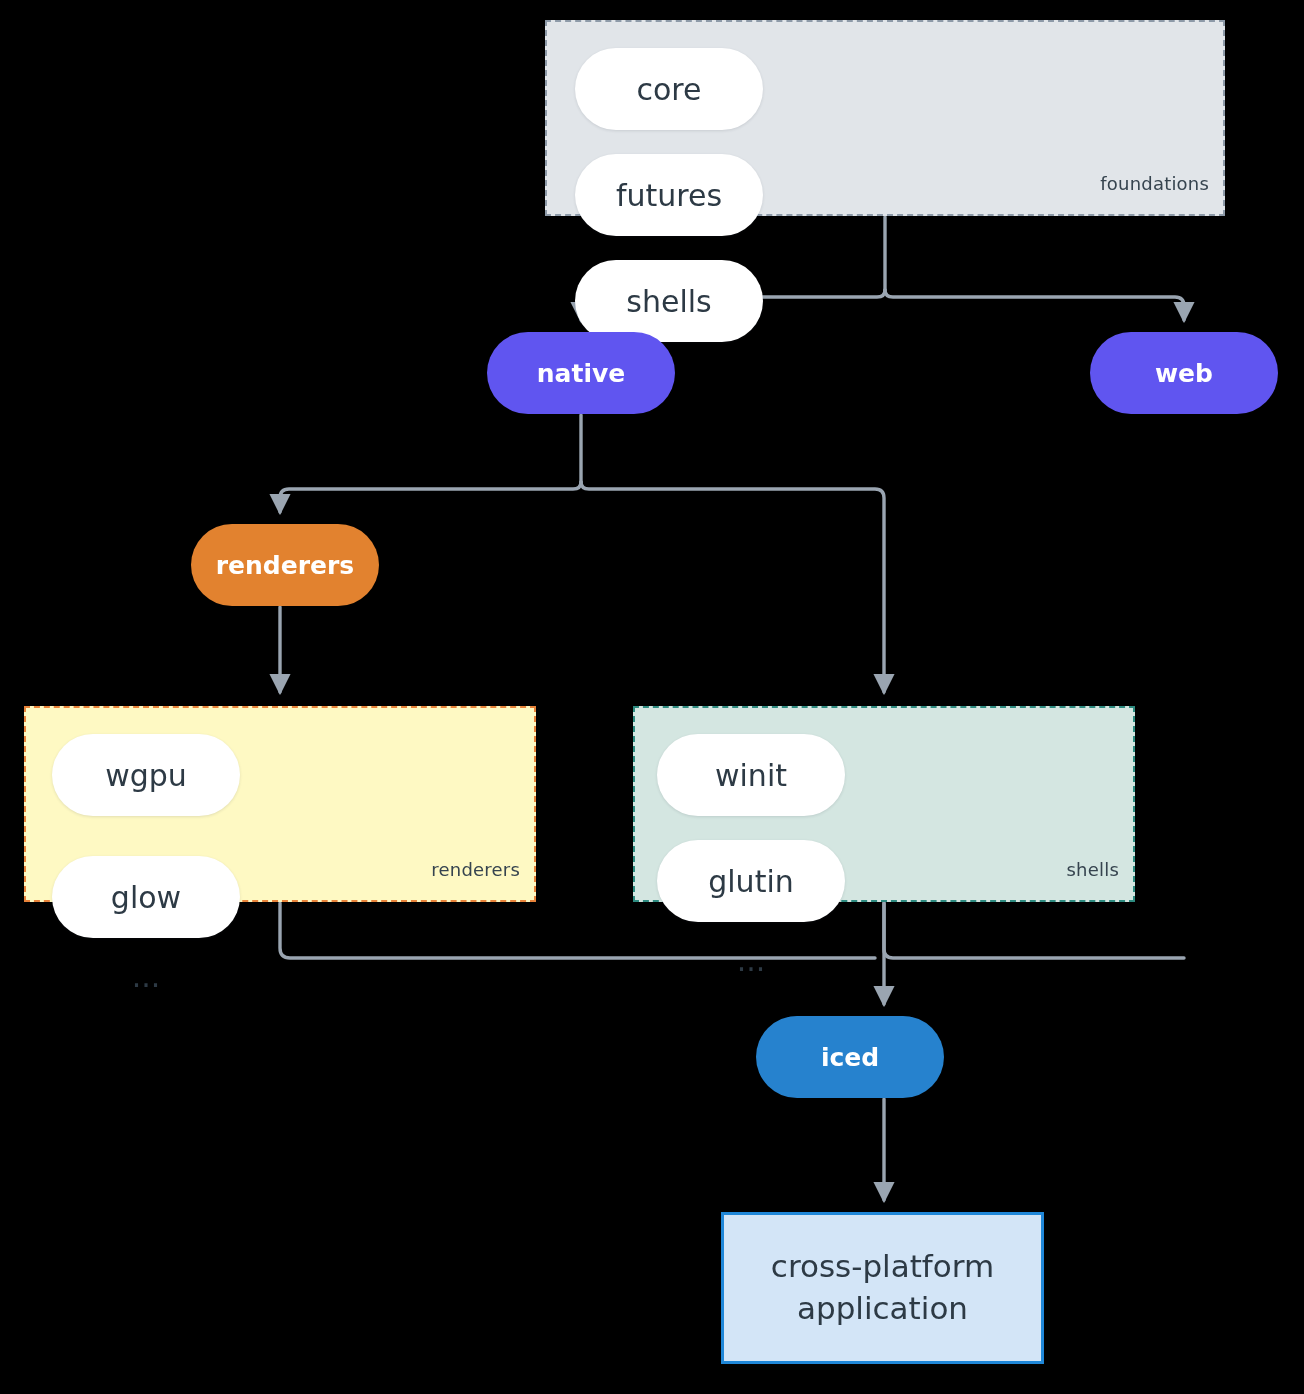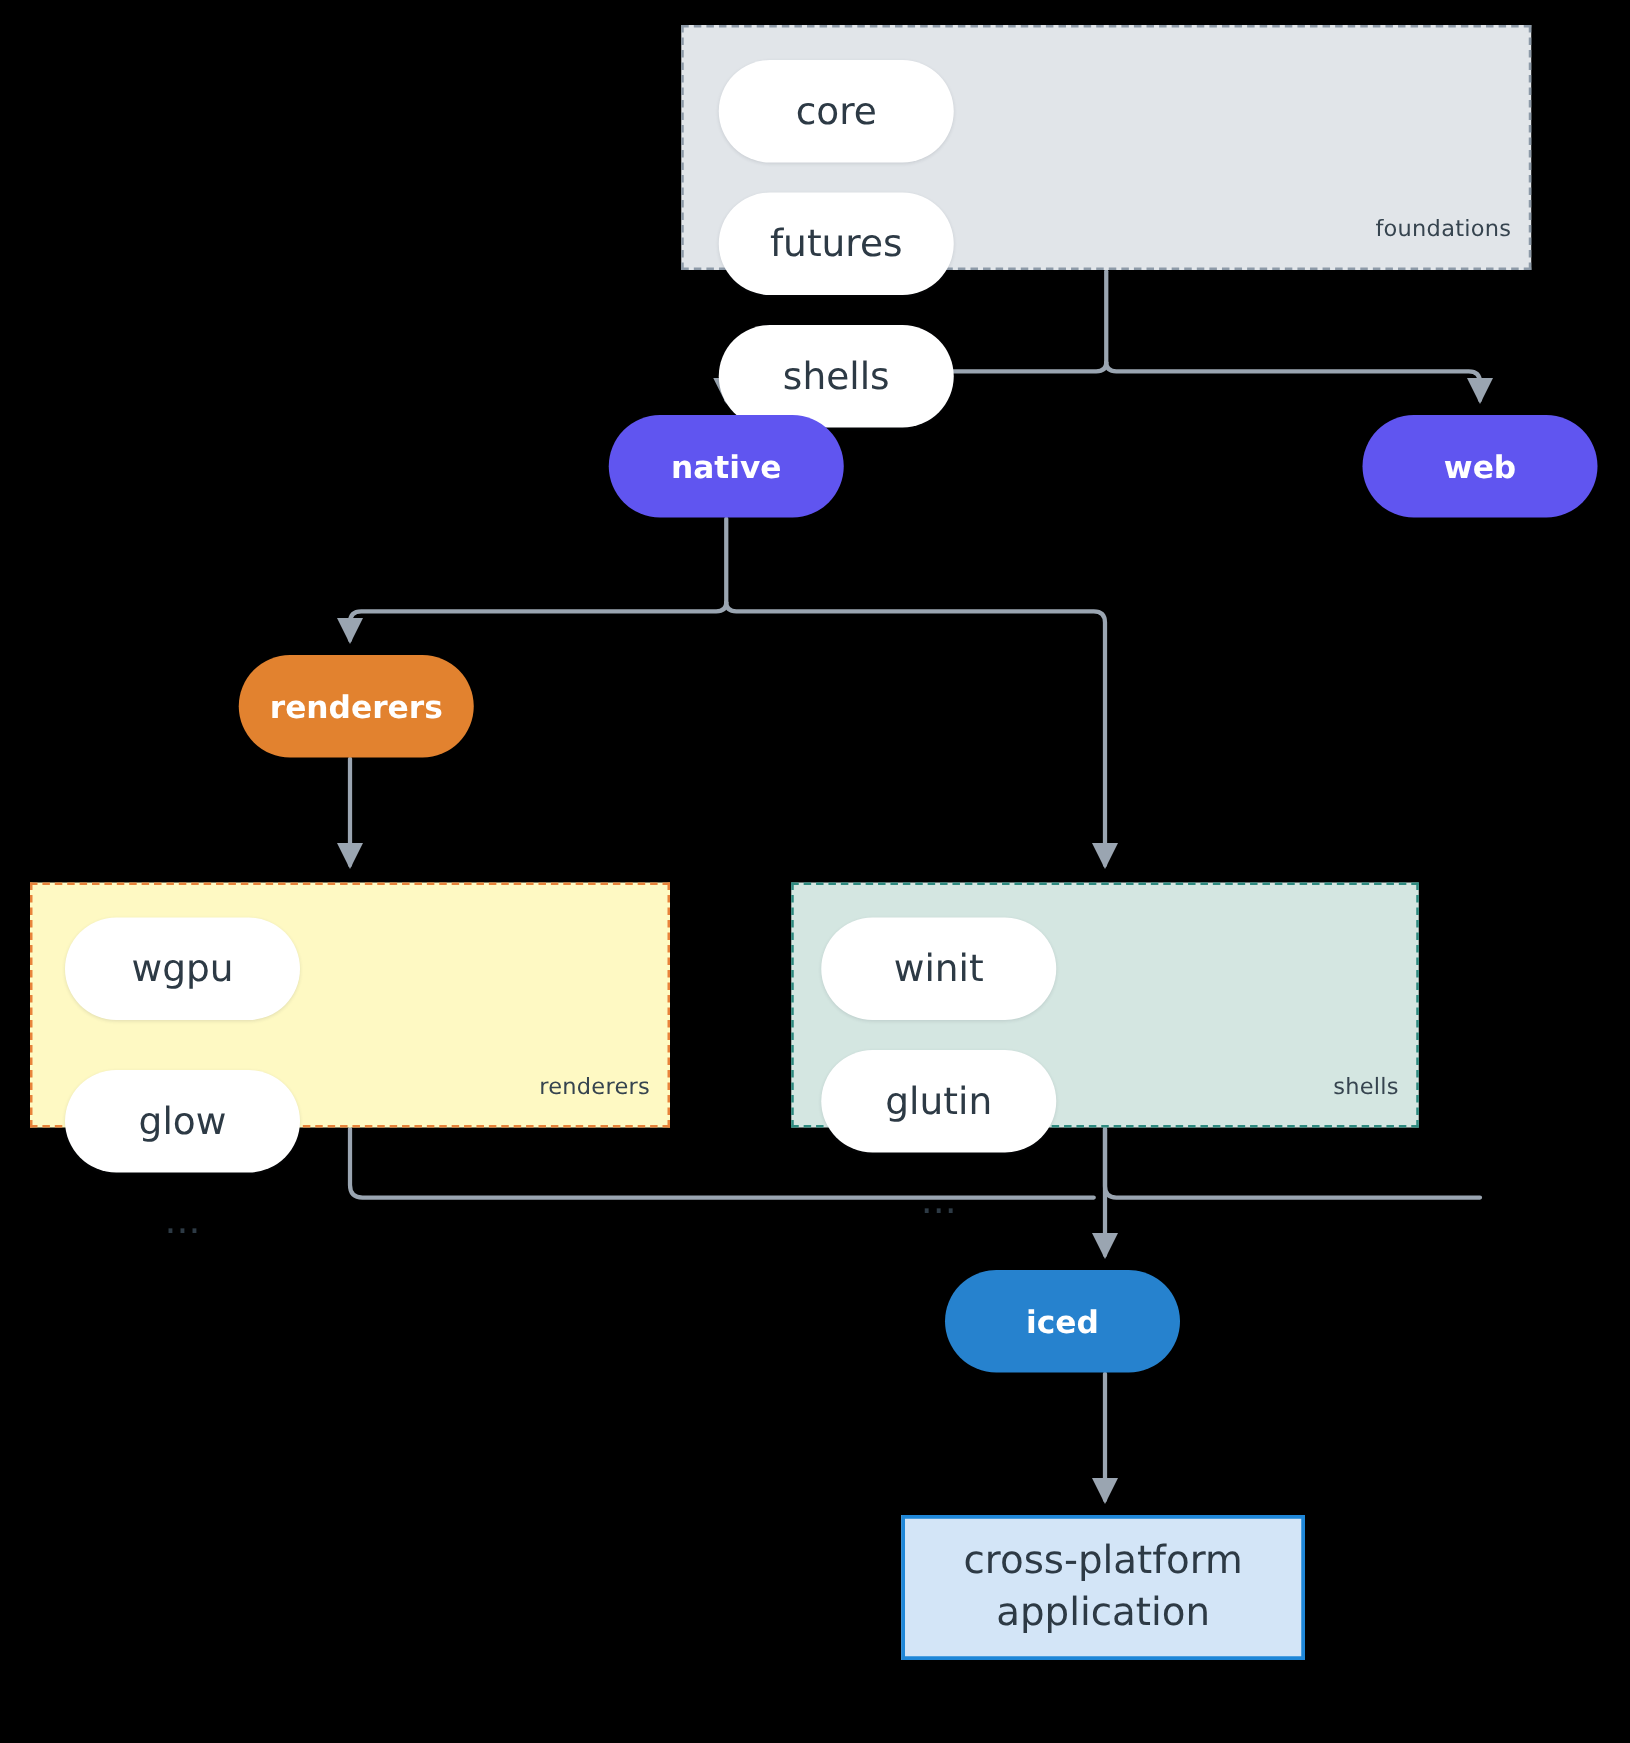--- a/index.html
+++ b/index.html
@@ -98,21 +98,21 @@
   }
   .node-native { left: 487px; top: 332px; width: 188px; height: 82px; background: #6055f0; }
   .node-web    { left: 1090px; top: 332px; width: 188px; height: 82px; background: #6055f0; }
   .node-graphics { left: 191px; top: 524px; width: 188px; height: 82px; background: #e2822f; }
   .node-iced   { left: 756px; top: 1016px; width: 188px; height: 82px; background: #2682ce; }
 
   
   .box-app {
     position: absolute;
     left: 721px; top: 1212px;
-    width: 323px; height: 116px;
+    width: 323px; height: 152px;
     background: #d3e5f7;
     border: 3px solid #1f87d8;
     box-sizing: border-box;
     display: flex;
     flex-direction: column;
     align-items: center;
     justify-content: center;
     color: #2d3a45;
     font-size: 31px;
     line-height: 1.35;

